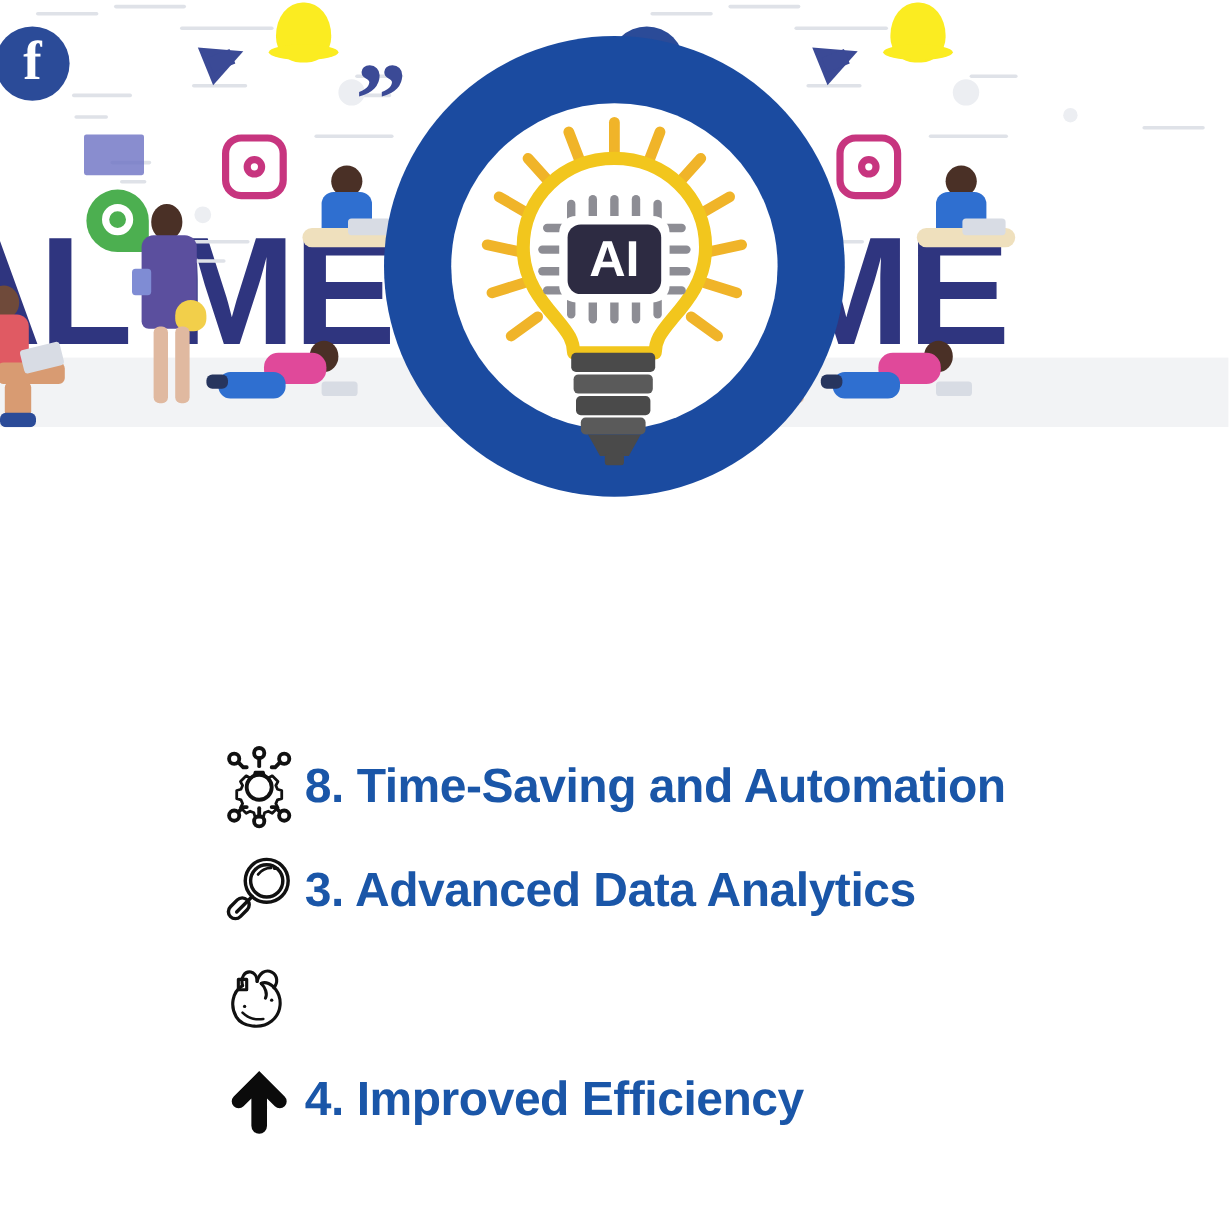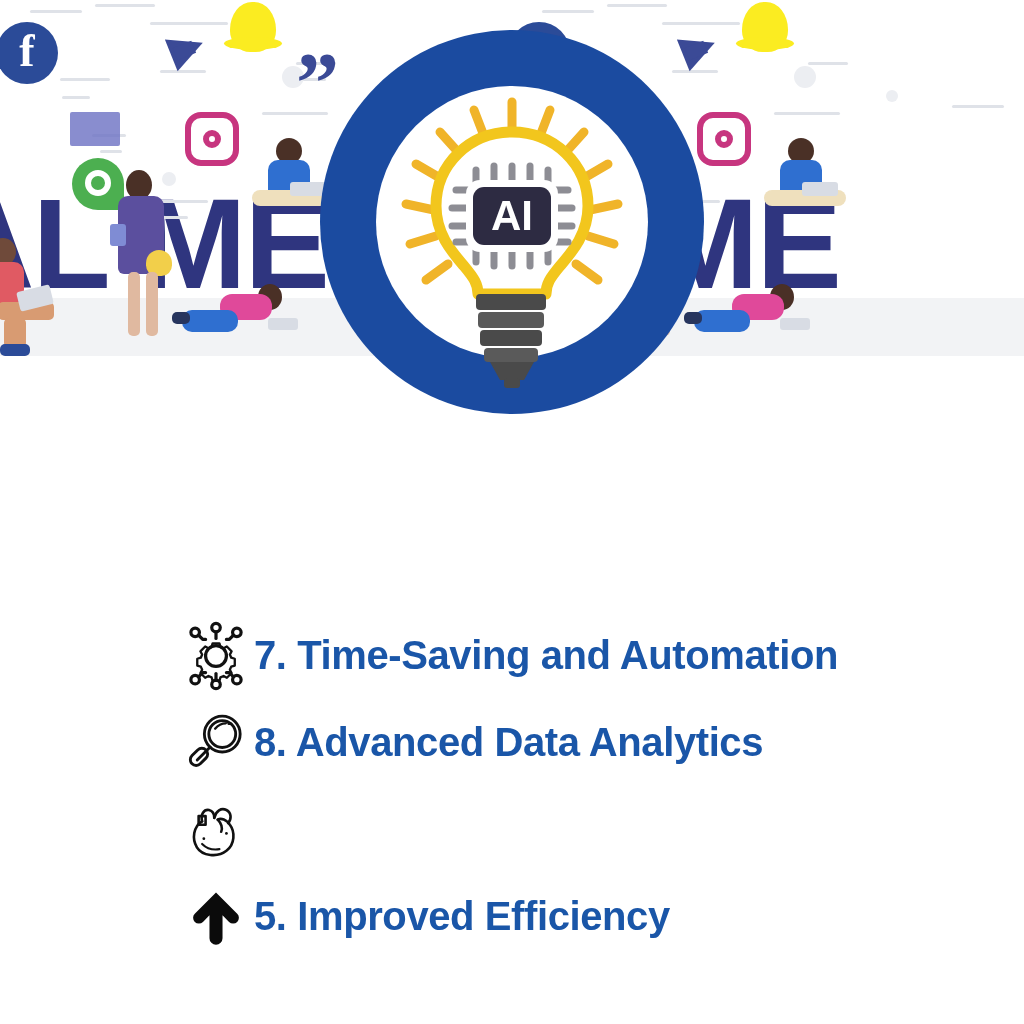--- a/index.html
+++ b/index.html
@@ -303,35 +303,35 @@
           <circle cx="60" cy="13" r="4.5"></circle>
           <path d="M56.5 16 L52 20.5 h-3"></path>
           <circle cx="38" cy="68" r="4.5"></circle>
           <path d="M38 63.5 v-7"></path>
           <circle cx="16" cy="63" r="4.5"></circle>
           <path d="M19.5 60 L24 55.5 h3"></path>
           <circle cx="60" cy="63" r="4.5"></circle>
           <path d="M56.5 60 L52 55.5 h-3"></path>
         </svg>
       </div>
-      <div class="row-text">7. Time-Saving and Automation</div>
+      <div class="row-text">8. Time-Saving and Automation</div>
     </div>
 
     <div class="row">
       <div class="row-icon">
         <svg viewBox="0 0 76 76" width="68" height="68" xmlns="http://www.w3.org/2000/svg" fill="none" stroke="#111111" stroke-width="3.2" stroke-linecap="round">
           <circle cx="45" cy="28" r="20"></circle>
           <circle cx="45" cy="28" r="15"></circle>
           <path d="M31.5 42.5 L17 57" stroke-width="3.2"></path>
           <rect x="8" y="47" width="22" height="13" rx="6.5" transform="rotate(-45 19 53.5)"></rect>
           <path d="M37 22 q5 -6 12 -6" stroke-width="2.6"></path>
           <path d="M52 16.5 h3" stroke-width="2.6"></path>
         </svg>
       </div>
-      <div class="row-text">8. Advanced Data Analytics</div>
+      <div class="row-text">3. Advanced Data Analytics</div>
     </div>
 
     <div class="row">
       <div class="row-icon">
         <svg viewBox="0 0 76 76" width="66" height="66" xmlns="http://www.w3.org/2000/svg" fill="none" stroke="#111111" stroke-width="3" stroke-linecap="round" stroke-linejoin="round">
           <path d="M22 28 C 12 34 10 48 16 58 C 22 68 40 70 50 62 C 60 54 60 40 54 32
                    C 50 26 44 24 40 26"></path>
           <path d="M22 28 C 20 20 24 14 30 15 C 34 16 36 20 36 24"></path>
           <path d="M36 24 C 38 16 44 12 50 15 C 56 18 56 26 52 30"></path>
           <path d="M18 22 v10 h8 v-10 Z"></path>
@@ -343,17 +343,17 @@
       </div>
     </div>
 
     <div class="row">
       <div class="row-icon">
         <svg viewBox="0 0 76 76" width="62" height="62" xmlns="http://www.w3.org/2000/svg">
           <path d="M38 8 L64 34 a7 7 0 0 1 -10 10 L46 36 L46 64 a8 8 0 0 1 -16 0 L30 36 L22 44
                    a7 7 0 0 1 -10 -10 Z" fill="#0b0b0b"></path>
         </svg>
       </div>
-      <div class="row-text">5. Improved Efficiency</div>
+      <div class="row-text">4. Improved Efficiency</div>
     </div>
 
   </div>
 </div>
 
 </body></html>

